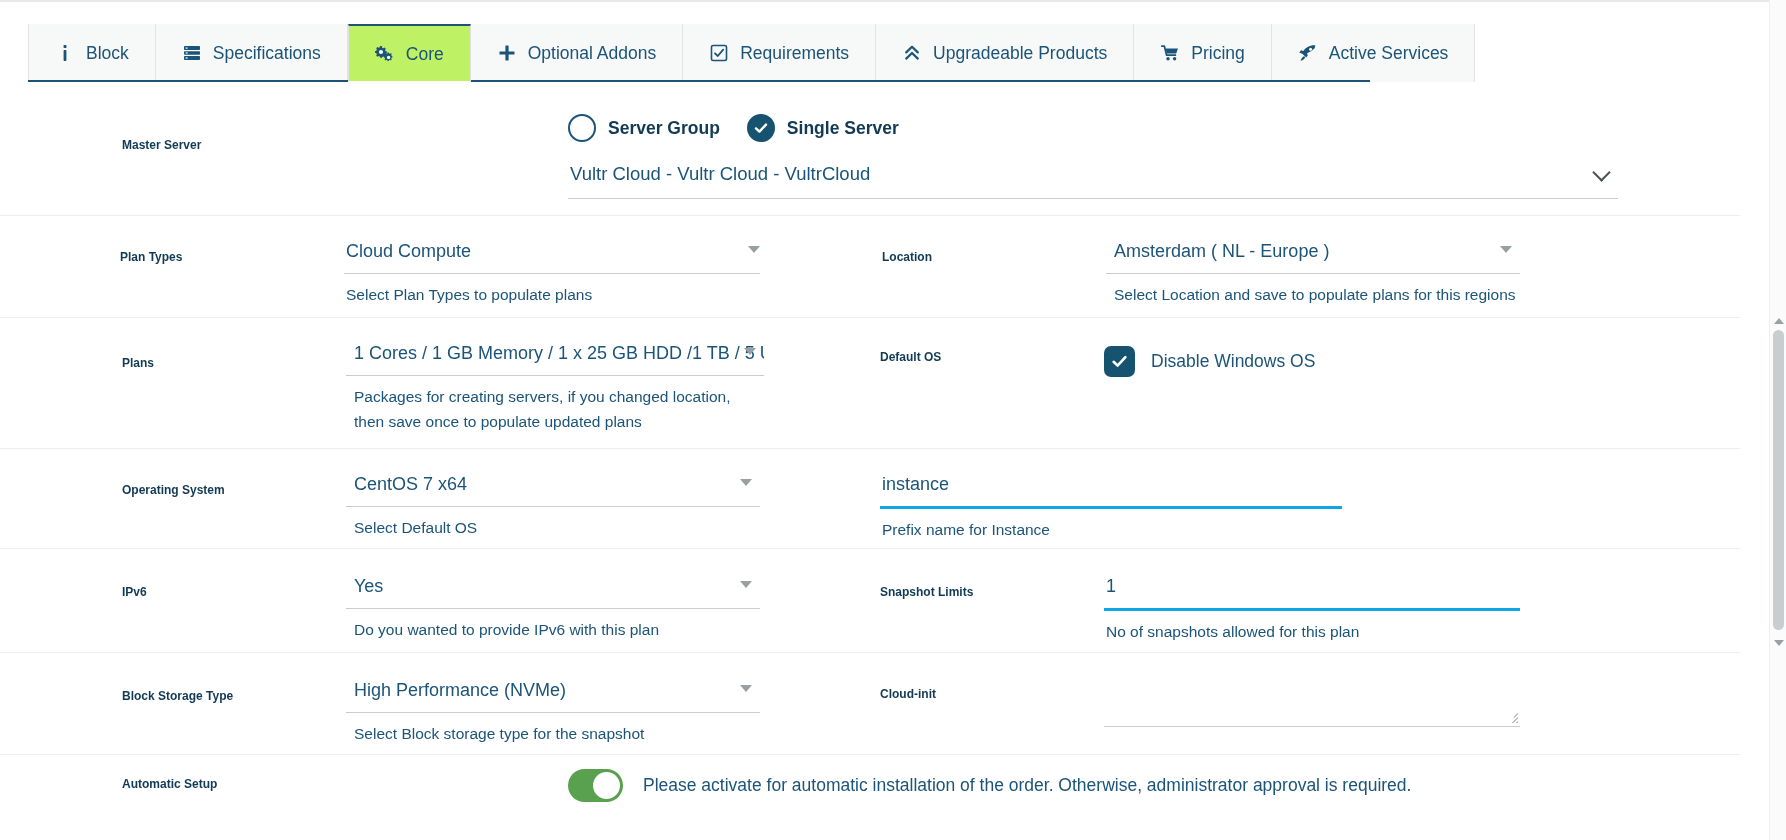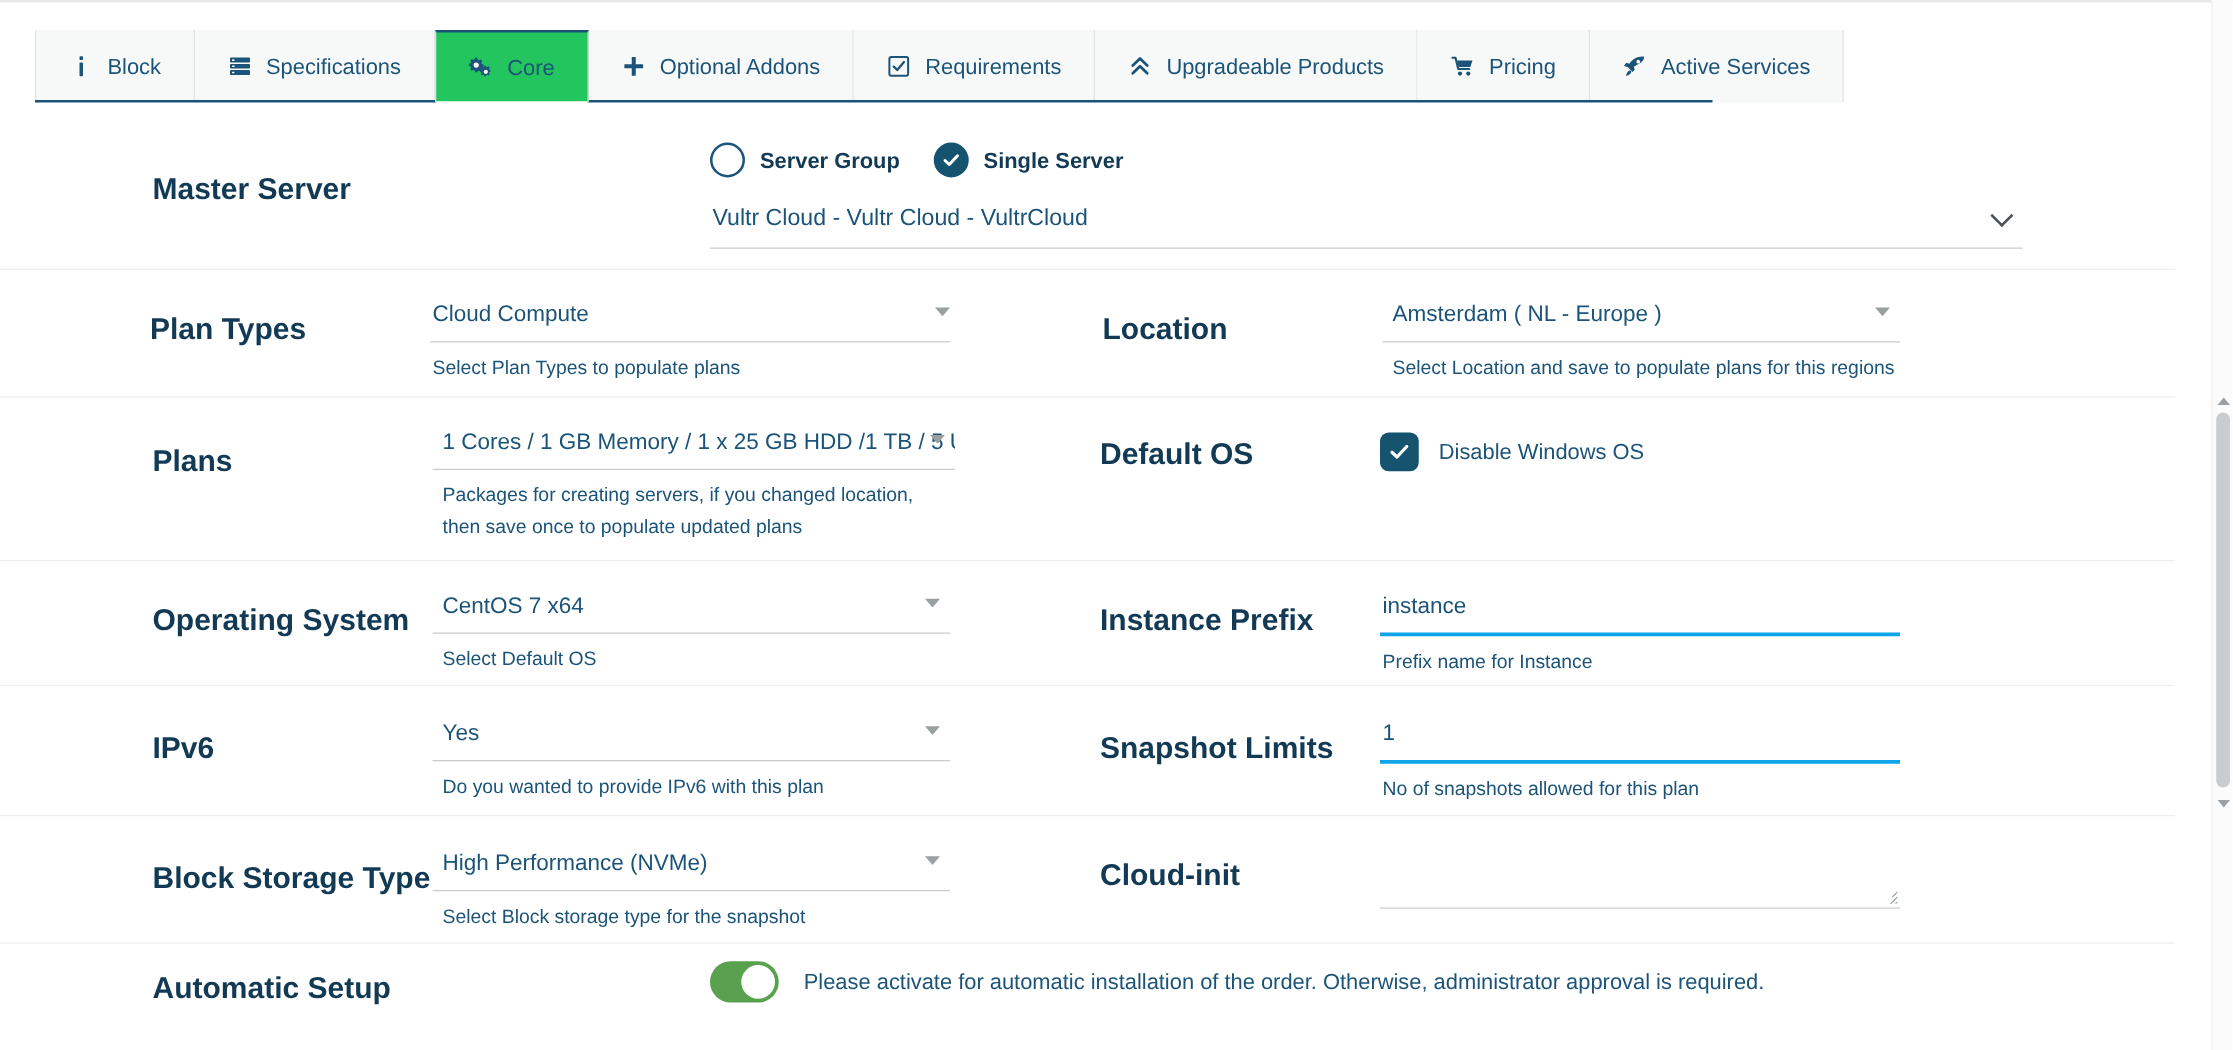--- a/index.html
+++ b/index.html
@@ -45,21 +45,21 @@
     border-right: 1px solid #e2e4e5;
     color: #1b5478;
     font-size: 17.5px;
     font-weight: 400;
     white-space: nowrap;
     cursor: pointer;
     position: relative;
   }
   .tab:first-child { border-left: 1px solid #e2e4e5; }
   .tab.active {
-    background: #22c55e;
+    background: #bef264;
     border-top: 2px solid #1b5478;
     border-left: 1px solid #dfe1e2;
     border-right: 1px solid #dfe1e2;
     z-index: 3;
   }
   .tab.active::after {
     content: "";
     position: absolute;
     left: 0; right: 0; bottom: -2px;
     height: 3px;
@@ -89,21 +89,21 @@
   .col {
     display: flex;
     align-items: flex-start;
     position: relative;
   }
   .col.left  { width: 760px; padding-left: 122px; }
   .col.right { width: 760px; padding-left: 120px; }
 
   .flabel {
     color: #123a55;
-    font-size: 24px;
+    font-size: 12px;
     font-weight: bold;
     white-space: nowrap;
     flex: 0 0 auto;
   }
   .fctl { flex: 1 1 auto; position: relative; }
 
   
   .sel {
     position: relative;
     border-bottom: 1px solid #c9ccce;
@@ -467,21 +467,20 @@
       <div class="flabel" style="width:224px;padding-top:34px;">Operating System</div>
       <div class="fctl" style="padding:18px 0 6px 0;max-width:418px;">
         <div class="sel">
           <span>CentOS 7 x64</span>
           <span class="caret"></span>
         </div>
         <div class="hint">Select Default OS</div>
       </div>
     </div>
     <div class="col right">
-      <div class="flabel" style="width:224px;padding-top:34px;">Instance Prefix</div>
       <div class="fctl" style="padding:18px 0 6px 0;max-width:462px;">
         <div class="inp">instance</div>
         <div class="hint flush">Prefix name for Instance</div>
       </div>
     </div>
   </div>
 
   <div class="row">
     <div class="col left">
       <div class="flabel" style="width:224px;padding-top:36px;">IPv6</div>

